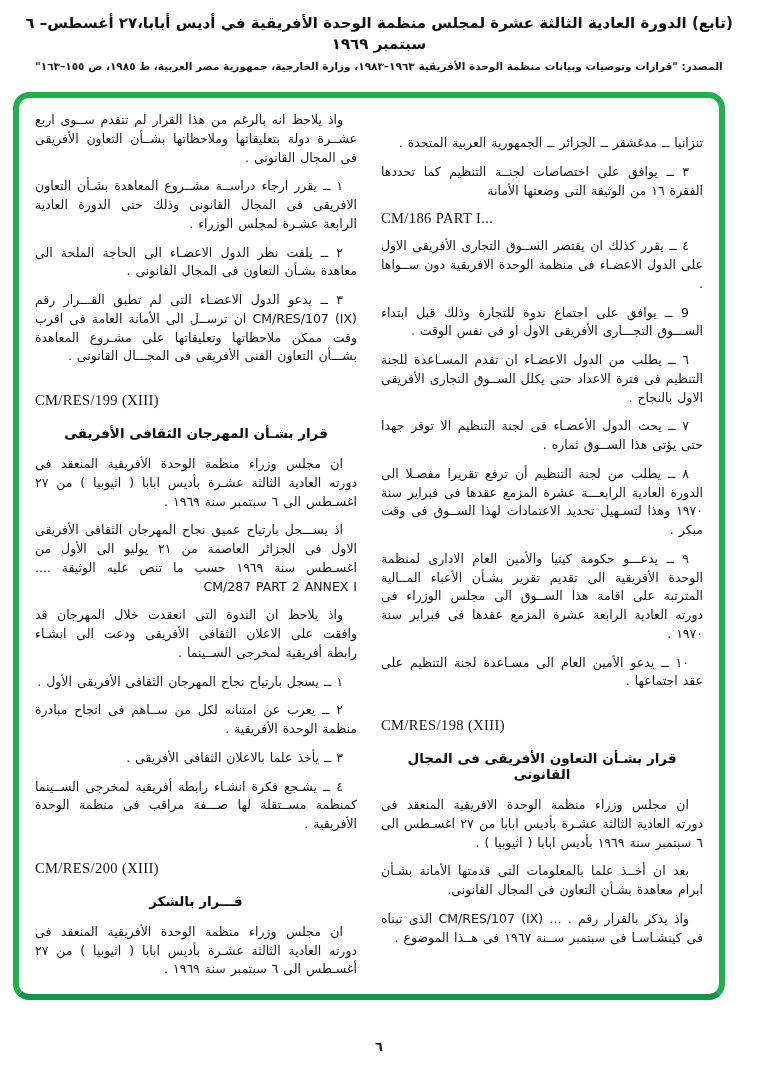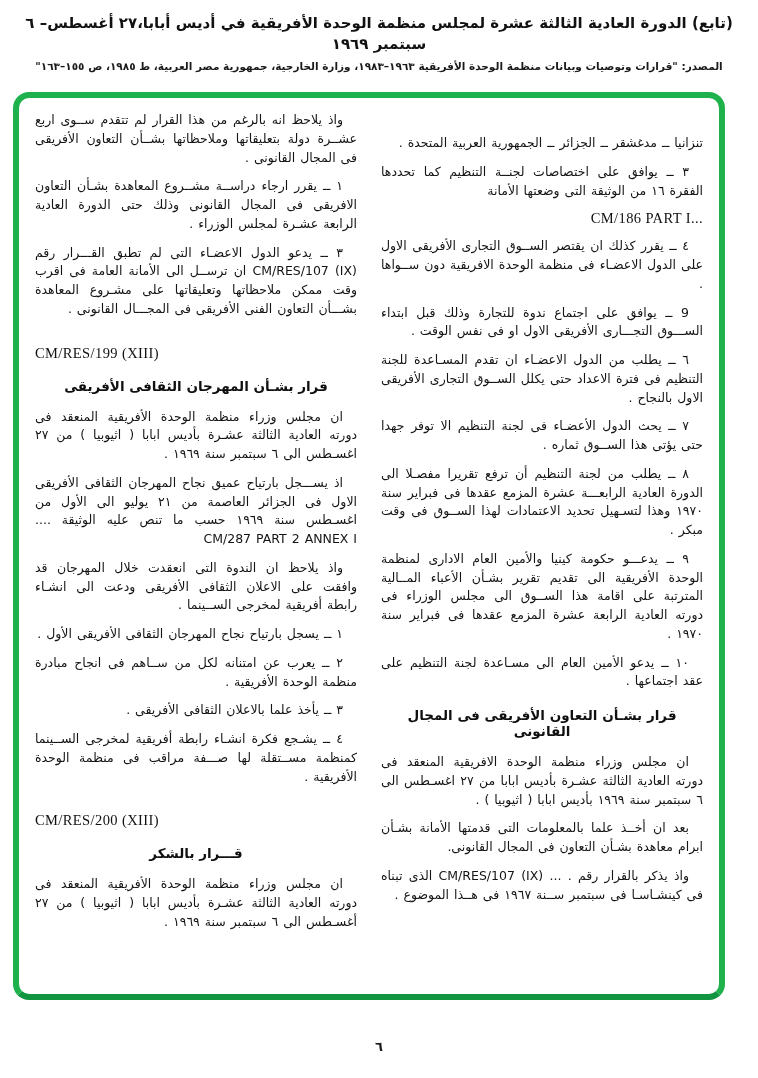--- a/index.html
+++ b/index.html
@@ -30,21 +30,21 @@
     direction:rtl; unicode-bidi:plaintext; text-align:justify;
     font-size:12.5px; line-height:1.5; margin:0 0 10px 0; text-indent:14px;
     word-spacing:1px;
   }
   .para.flush{ text-indent:0;margin-top:23px; }
   .code{
     direction:ltr; text-align:left; font-family:"Liberation Serif","DejaVu Serif",serif;
     font-size:14.5px; letter-spacing:.4px; margin:26px 0 12px 0; color:#111;
   }
   .code-center{
-    direction:ltr; text-align:right; font-family:"Liberation Serif","DejaVu Serif",serif;
+    direction:ltr; text-align:left; font-family:"Liberation Serif","DejaVu Serif",serif;
     font-size:14.5px; letter-spacing:.4px; margin:0 0 10px 0; color:#111;
   }
   .res-title{
     direction:rtl; text-align:center; font-weight:bold; font-size:13.5px;
     margin:16px 0 14px 0; color:#101010;
   }
   .page-num{
     position:absolute; left:0; right:0; bottom:24px; text-align:center;
     font-size:13px; font-weight:bold; color:#1a1a1a;
   }
@@ -66,29 +66,31 @@
         <p class="para flush">تنزانيا ــ مدغشقر ــ الجزائر ــ الجمهورية العربية المتحدة .</p>
         <p class="para">٣ ــ يوافق على اختصاصات لجنــة التنظيم كما تحددها الفقرة ١٦ من الوثيقة التى وضعتها الأمانة</p>
         <div class="code-center">CM/186 PART I...</div>
         <p class="para">٤ ــ يقرر كذلك ان يقتصر الســوق التجارى الأفريقى الاول على الدول الاعضـاء فى منظمة الوحدة الافريقية دون ســواها .</p>
         <p class="para">9 ــ يوافق على اجتماع ندوة للتجارة وذلك قبل ابتداء الســـوق التجـــارى الأفريقى الاول او فى نفس الوقت .</p>
         <p class="para">٦ ــ يطلب من الدول الاعضـاء ان تقدم المسـاعدة للجنة التنظيم فى فترة الاعداد حتى يكلل الســوق التجارى الأفريقى الاول بالنجاح .</p>
         <p class="para">٧ ــ يحث الدول الأعضـاء فى لجنة التنظيم الا توفر جهدا حتى يؤتى هذا الســوق ثماره .</p>
         <p class="para">٨ ــ يطلب من لجنة التنظيم أن ترفع تقريرا مفصـلا الى الدورة العادية الرابعـــة عشرة المزمع عقدها فى فبراير سنة ١٩٧٠ وهذا لتسـهيل تحديد الاعتمادات لهذا الســوق فى وقت مبكر .</p>
         <p class="para">٩ ــ يدعـــو حكومة كينيا والأمين العام الادارى لمنظمة الوحدة الأفريقية الى تقديم تقرير بشـأن الأعباء المــالية المترتبة على اقامة هذا الســوق الى مجلس الوزراء فى دورته العادية الرابعة عشرة المزمع عقدها فى فبراير سنة ١٩٧٠ .</p>
         <p class="para">١٠ ــ يدعو الأمين العام الى مسـاعدة لجنة التنظيم على عقد اجتماعها .</p>
+        <div class="code">CM/RES/198 (XIII)</div>
         <h2 class="res-title">قرار بشـأن التعاون الأفريقى فى المجال القانونى</h2>
         <p class="para">ان مجلس وزراء منظمة الوحدة الافريقية المنعقد فى دورته العادية الثالثة عشـرة بأديس ابابا من ٢٧ اغسـطس الى ٦ سبتمبر سنة ١٩٦٩ بأديس ابابا ( اثيوبيا ) .</p>
         <p class="para">بعد ان أخــذ علما بالمعلومات التى قدمتها الأمانة بشـأن ابرام معاهدة بشـأن التعاون فى المجال القانونى.</p>
         <p class="para">واذ يذكر بالقرار رقم . ... CM/RES/107 (IX) الذى تبناه فى كينشـاسـا فى سبتمبر ســنة ١٩٦٧ فى هــذا الموضوع .</p>
       </section>
 
       <section class="col">
         <p class="para">واذ يلاحظ انه بالرغم من هذا القرار لم تتقدم ســوى اربع عشــرة دولة بتعليقاتها وملاحظاتها بشــأن التعاون الأفريقى فى المجال القانونى .</p>
         <p class="para">١ ــ يقرر ارجاء دراســة مشــروع المعاهدة بشـأن التعاون الافريقى فى المجال القانونى وذلك حتى الدورة العادية الرابعة عشـرة لمجلس الوزراء .</p>
+        <p class="para">٢ ــ يلفت نظر الدول الاعضـاء الى الحاجة الملحة الى معاهدة بشـأن التعاون فى المجال القانونى .</p>
         <p class="para">٣ ــ يدعو الدول الاعضـاء التى لم تطبق القـــرار رقم CM/RES/107 (IX) ان ترســل الى الأمانة العامة فى اقرب وقت ممكن ملاحظاتها وتعليقاتها على مشـروع المعاهدة بشـــأن التعاون الفنى الأفريقى فى المجـــال القانونى .</p>
         <div class="code">CM/RES/199 (XIII)</div>
         <h2 class="res-title">قرار بشـأن المهرجان الثقافى الأفريقى</h2>
         <p class="para">ان مجلس وزراء منظمة الوحدة الأفريقية المنعقد فى دورته العادية الثالثة عشـرة بأديس ابابا ( اثيوبيا ) من ٢٧ اغسـطس الى ٦ سبتمبر سنة ١٩٦٩ .</p>
         <p class="para">اذ يســـجل بارتياح عميق نجاح المهرجان الثقافى الأفريقى الاول فى الجزائر العاصمة من ٢١ يوليو الى الأول من اغسـطس سنة ١٩٦٩ حسب ما تنص عليه الوثيقة .... CM/287 PART 2 ANNEX I</p>
         <p class="para">واذ يلاحظ ان الندوة التى انعقدت خلال المهرجان قد وافقت على الاعلان الثقافى الأفريقى ودعت الى انشـاء رابطة أفريقية لمخرجى الســينما .</p>
         <p class="para">١ ــ يسجل بارتياح نجاح المهرجان الثقافى الأفريقى الأول .</p>
         <p class="para">٢ ــ يعرب عن امتنانه لكل من ســاهم فى انجاح مبادرة منظمة الوحدة الأفريقية .</p>
         <p class="para">٣ ــ يأخذ علما بالاعلان الثقافى الأفريقى .</p>
         <p class="para">٤ ــ يشـجع فكرة انشـاء رابطة أفريقية لمخرجى الســينما كمنظمة مســتقلة لها صـــفة مراقب فى منظمة الوحدة الأفريقية .</p>

